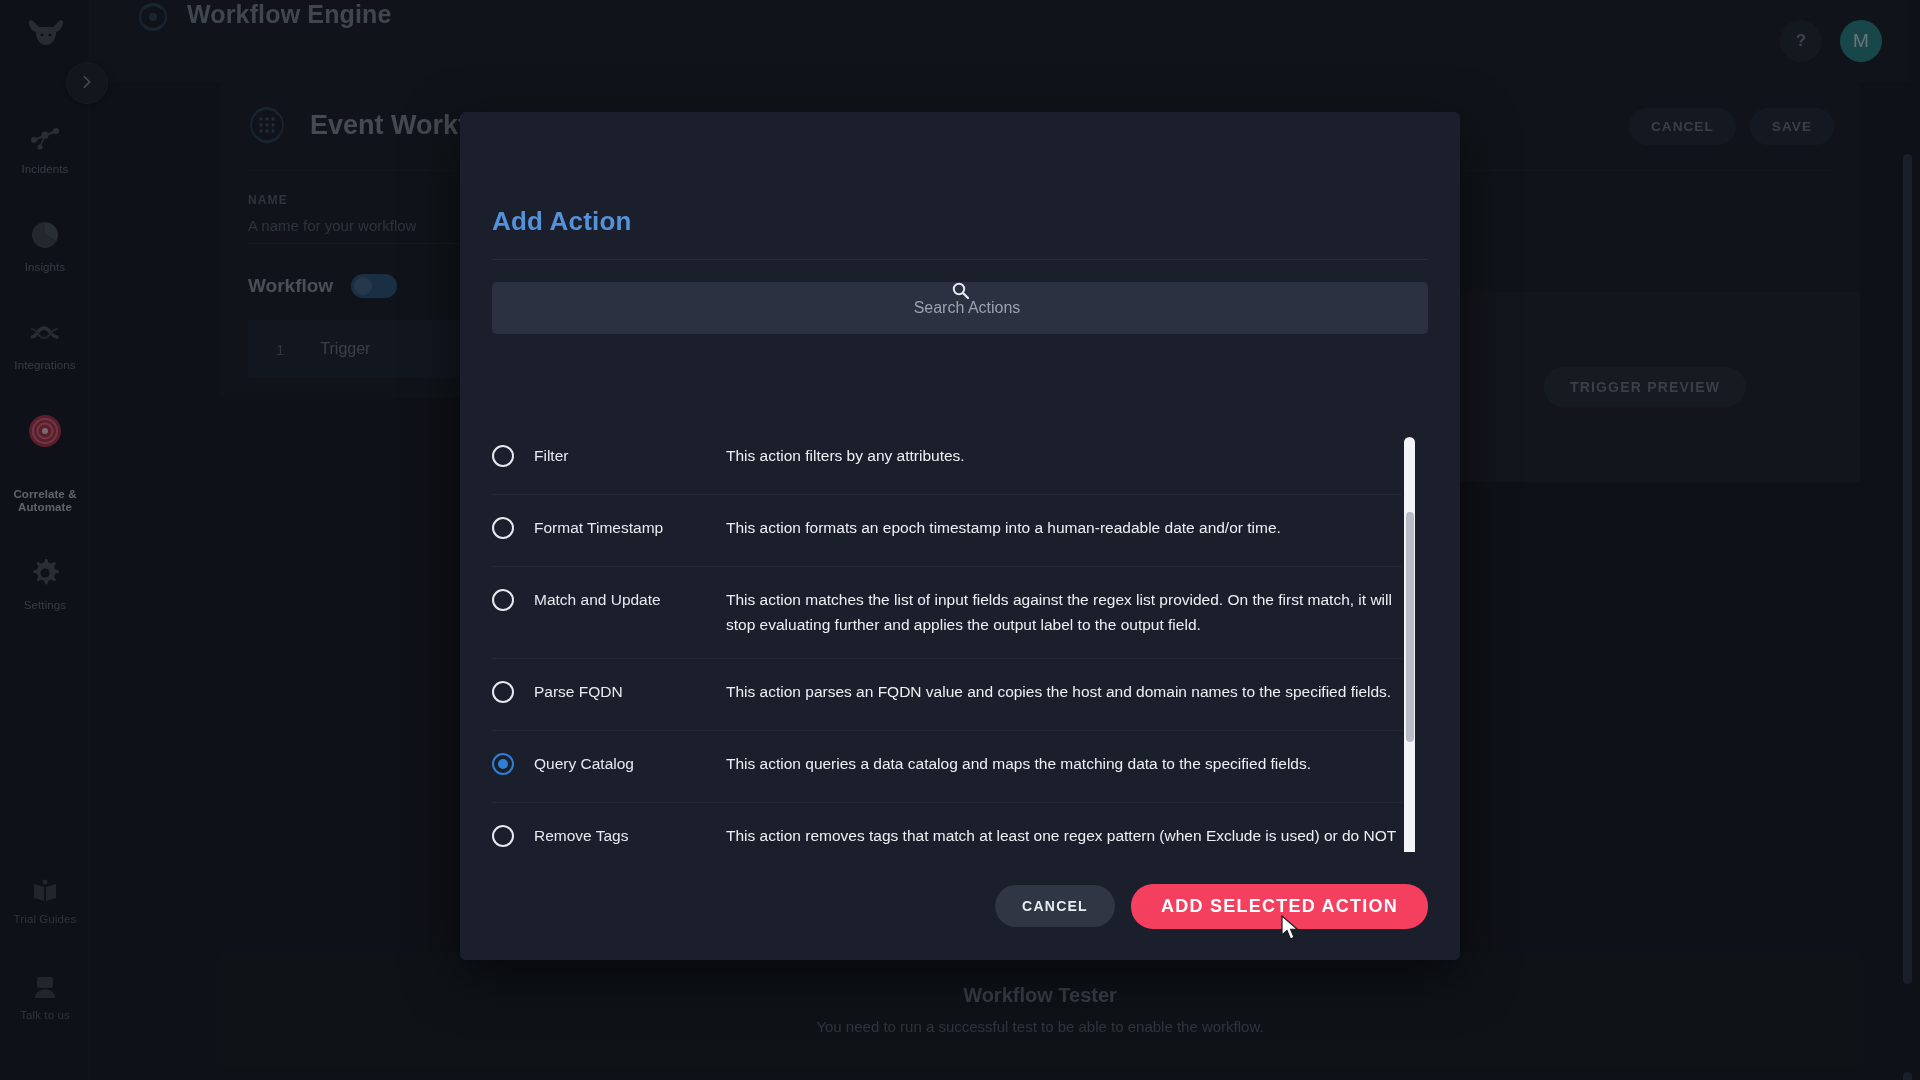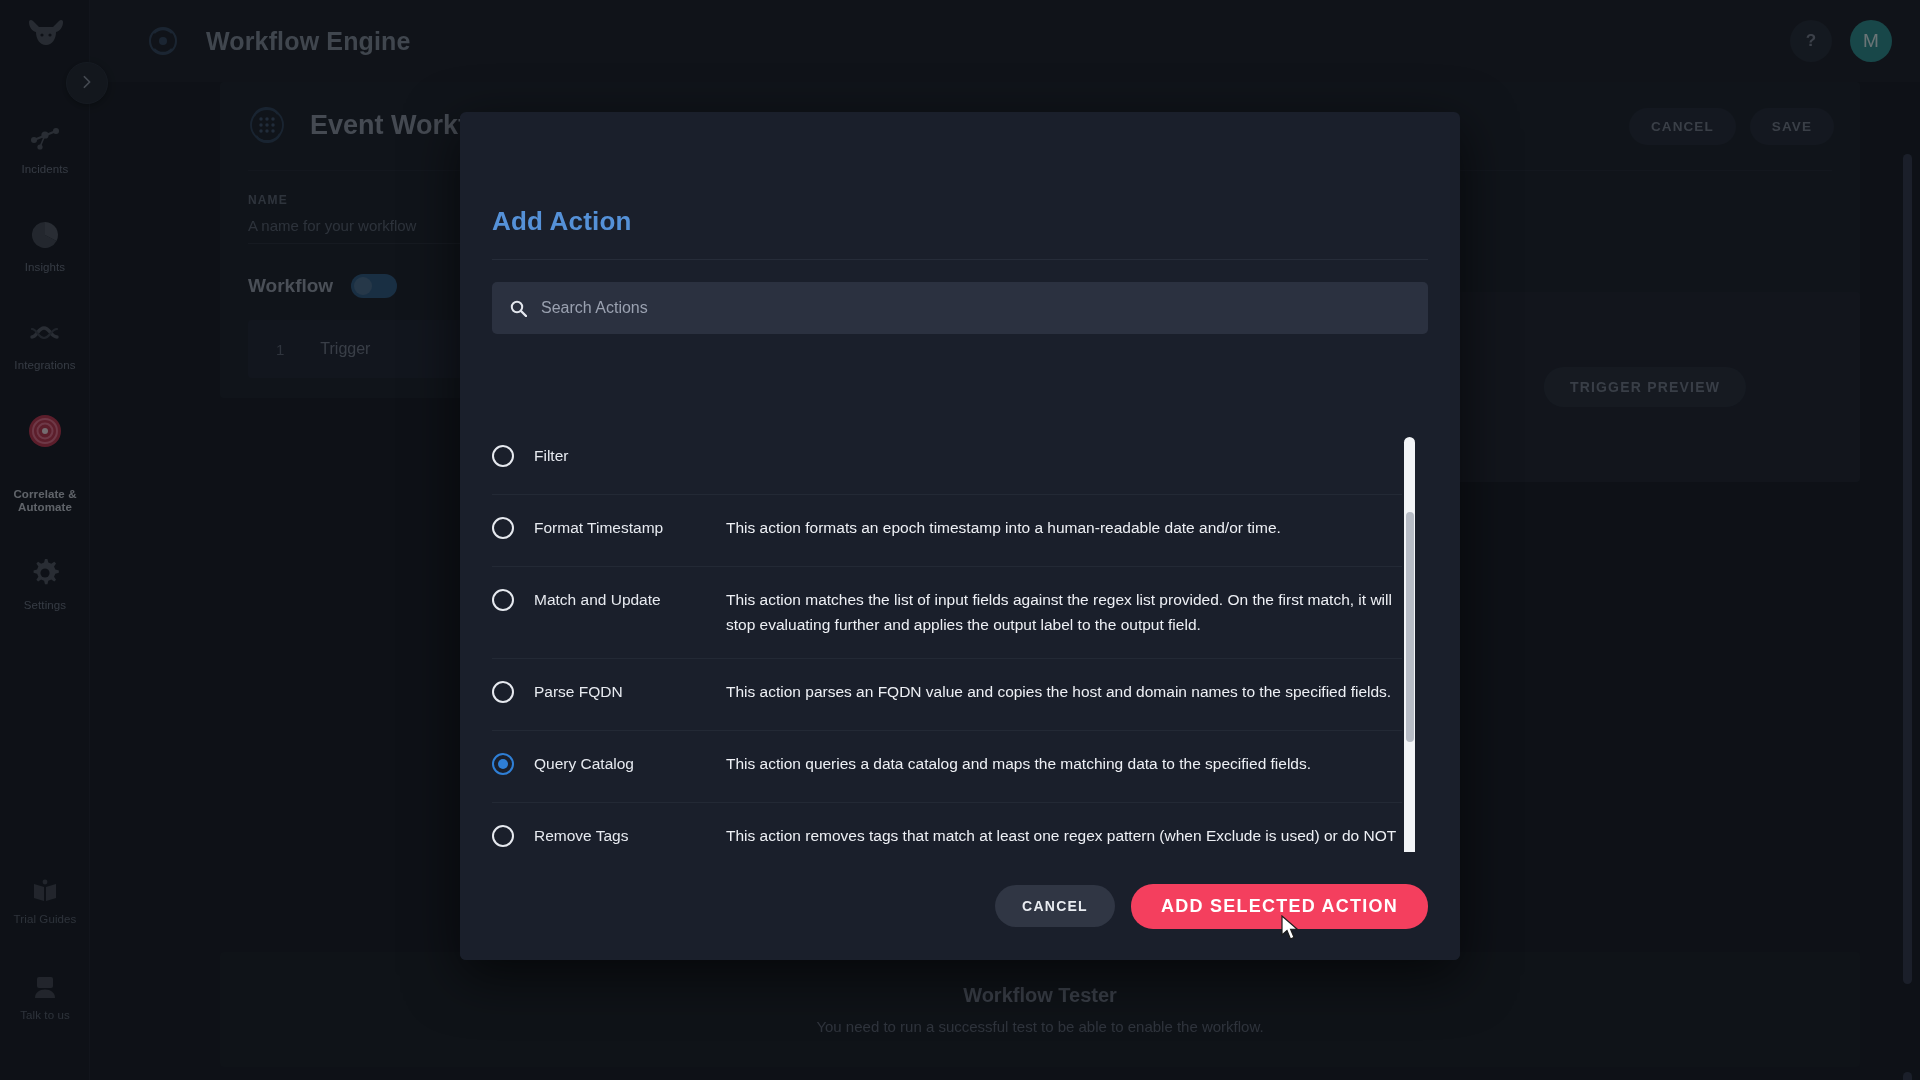--- a/index.html
+++ b/index.html
@@ -76,27 +76,26 @@
     cursor: pointer;
     display: flex; align-items: center; justify-content: center;
     color: #8d94a1;
     font-size: 15px;
     box-shadow: 0 2px 7px rgba(0,0,0,.45);
   }
 
   
   .topbar {
     position: absolute;
-    left: 90px; top: 0;
+    left: 80px; top: 0;
     width: 1830px; height: 82px;
     background: #191c24;
     display: flex;
-    align-items: center;
+    align-items: flex-start;
     z-index: 10;
-    gap: 9px;
   }
   .topbar-icon { width: 34px; height: 34px; margin-left: 56px; opacity: .5; }
   .topbar-title {
     margin-left: 17px;
     font-size: 25px;
     font-weight: 700;
     color: #848c99;
     letter-spacing: .15px;
   }
   .topbar-right {
@@ -287,20 +286,21 @@
   .modal-title-rule { height: 1px; background: #262c39; margin: 0 32px; }
 
   .search-wrap { padding: 22px 32px 0; }
   .search-box {
     height: 52px;
     background: #2b3140;
     border-radius: 5px;
     display: flex; align-items: center;
     padding: 0 18px;
     cursor: text;
+    flex-direction: column;
   }
   .search-ico { width: 17px; height: 17px; flex: 0 0 17px; }
   .search-ph {
     margin-left: 14px;
     font-size: 16px;
     color: #9aa1b0;
   }
 
   .list {
     position: absolute;
@@ -612,20 +612,21 @@
         <span class="search-ph">Search Actions</span>
       </div>
     </div>
 
     <div class="list">
       <div class="list-inner">
 
         <div class="row">
           <span class="radio"></span>
           <div class="row-name">Filter</div>
+          <div class="row-desc">This action filters by any attributes.</div>
         </div>
 
         <div class="row">
           <span class="radio"></span>
           <div class="row-name">Format Timestamp</div>
           <div class="row-desc">This action formats an epoch timestamp into a human-readable date and/or time.</div>
         </div>
 
         <div class="row">
           <span class="radio"></span>

